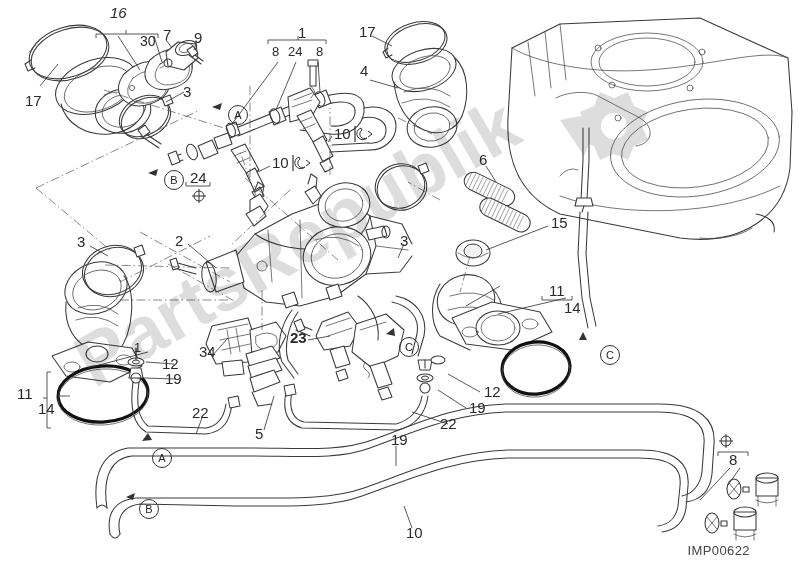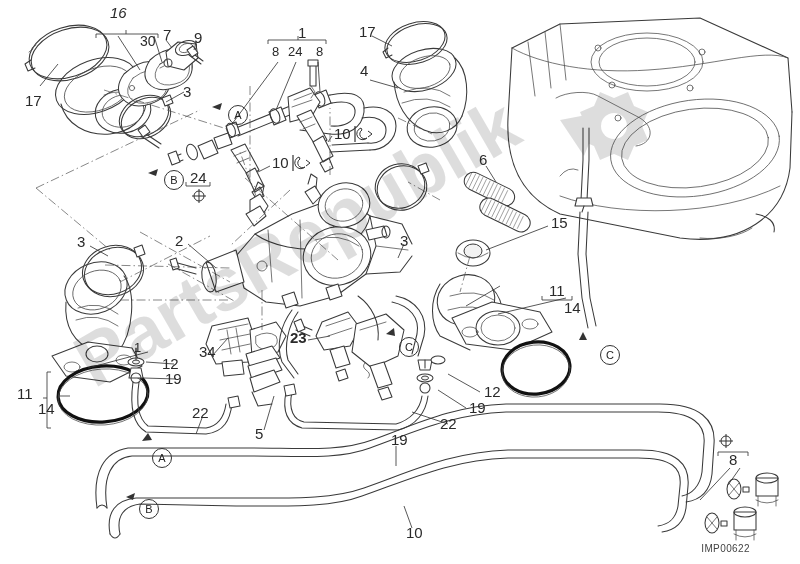--- a/index.html
+++ b/index.html
@@ -4,21 +4,21 @@
 <style>
   html,body{margin:0;padding:0;background:#fff;}
   body{font-family:"Liberation Sans", sans-serif;}
   #stage{position:relative;width:800px;height:564px;background:#ffffff;overflow:hidden;}
   #svgroot{position:absolute;left:0;top:0;width:800px;height:564px;}
   .lbl{position:absolute;font-family:"Liberation Sans",sans-serif;font-size:15px;color:#2a2a2a;
        white-space:nowrap;line-height:1;}
   .mark{position:absolute;width:18px;height:18px;border:1.2px solid #333;border-radius:50%;
         font-size:11px;color:#222;display:flex;align-items:center;justify-content:center;
         background:transparent;font-family:"Liberation Sans",sans-serif;}
-  .refcode{position:absolute;font-size:10px;letter-spacing:.4px;color:#444;padding-left:20px;}
+  .refcode{position:absolute;font-size:13px;letter-spacing:.4px;color:#444;padding-left:20px;}
   .wm{position:absolute;color:#000;opacity:.13;font-weight:bold;white-space:nowrap;
       font-family:"Liberation Sans",sans-serif;pointer-events:none;}
   .torque{position:absolute;font-size:9px;color:#333;font-family:"Liberation Sans",sans-serif;}
 </style>
 </head>
 <body>
 
 <div id="stage">
 
   <svg id="svgroot" viewBox="0 0 800 564">

